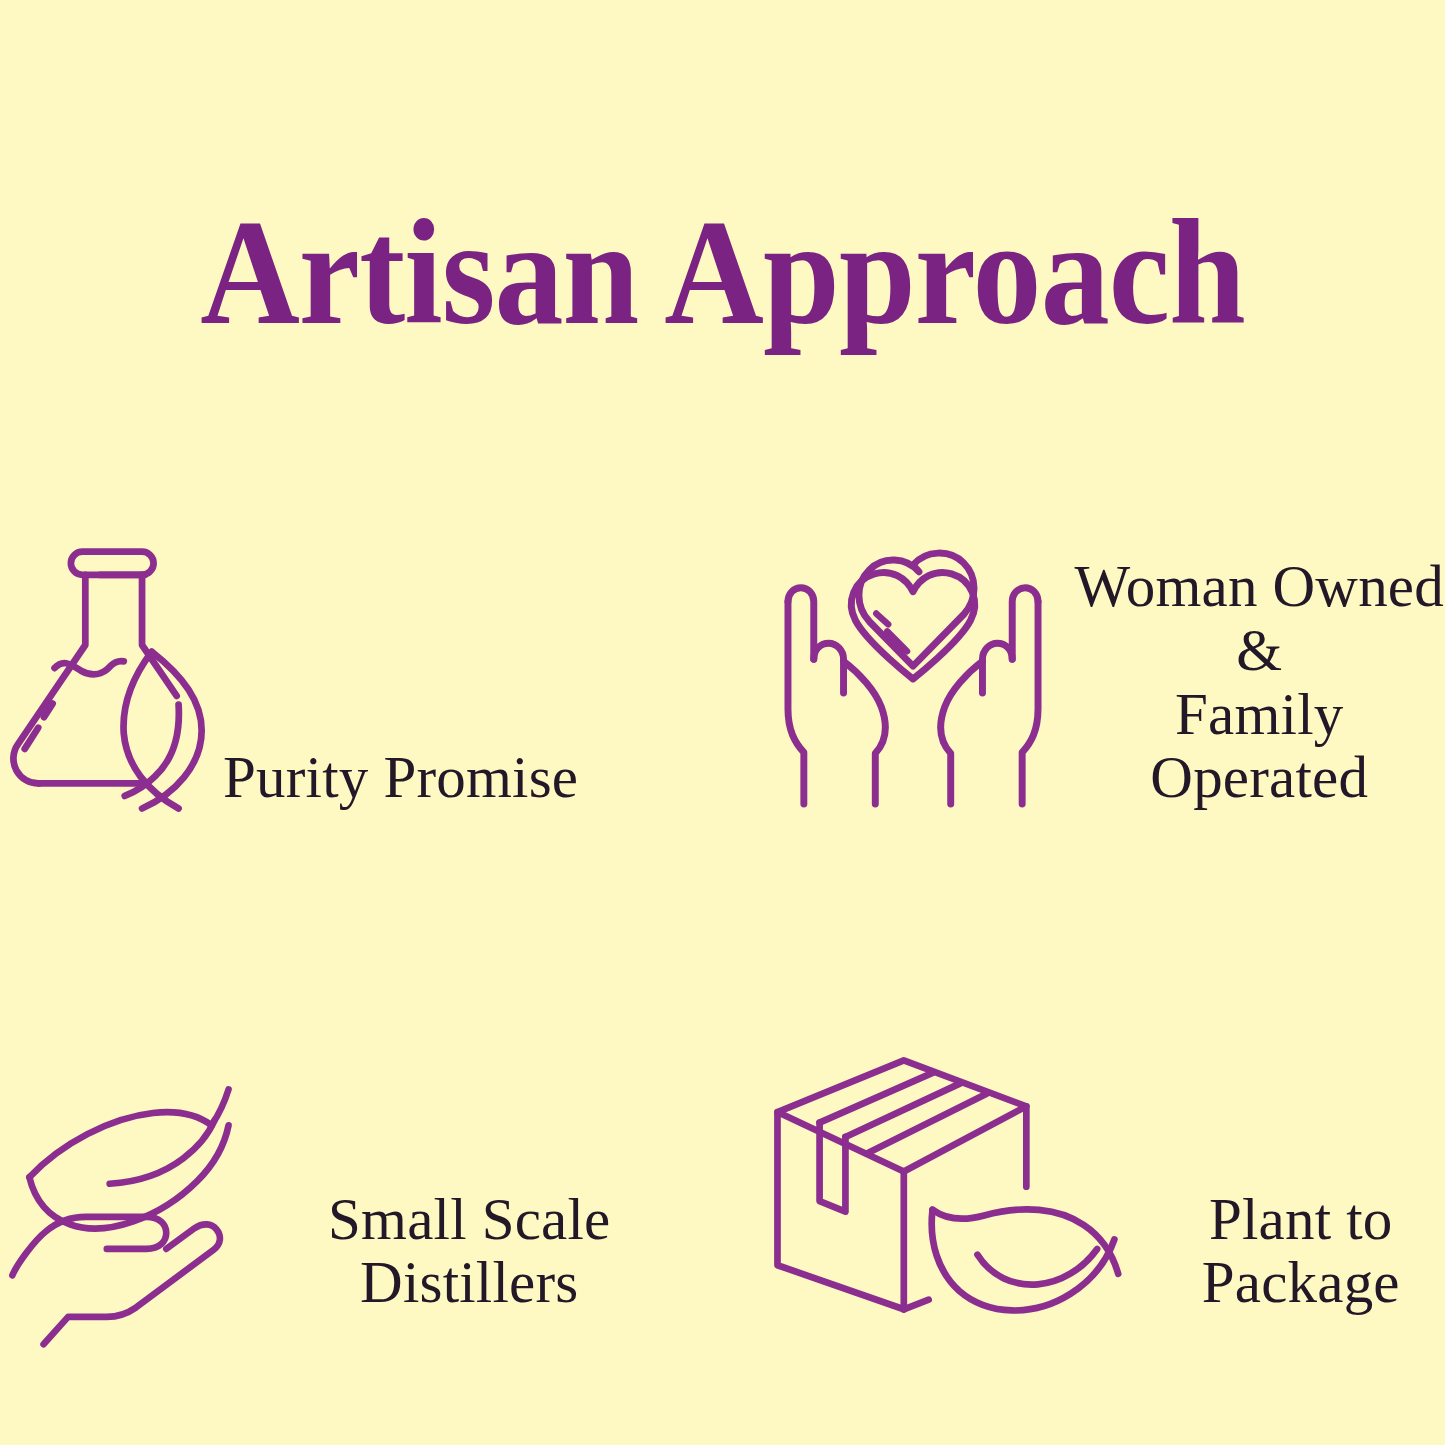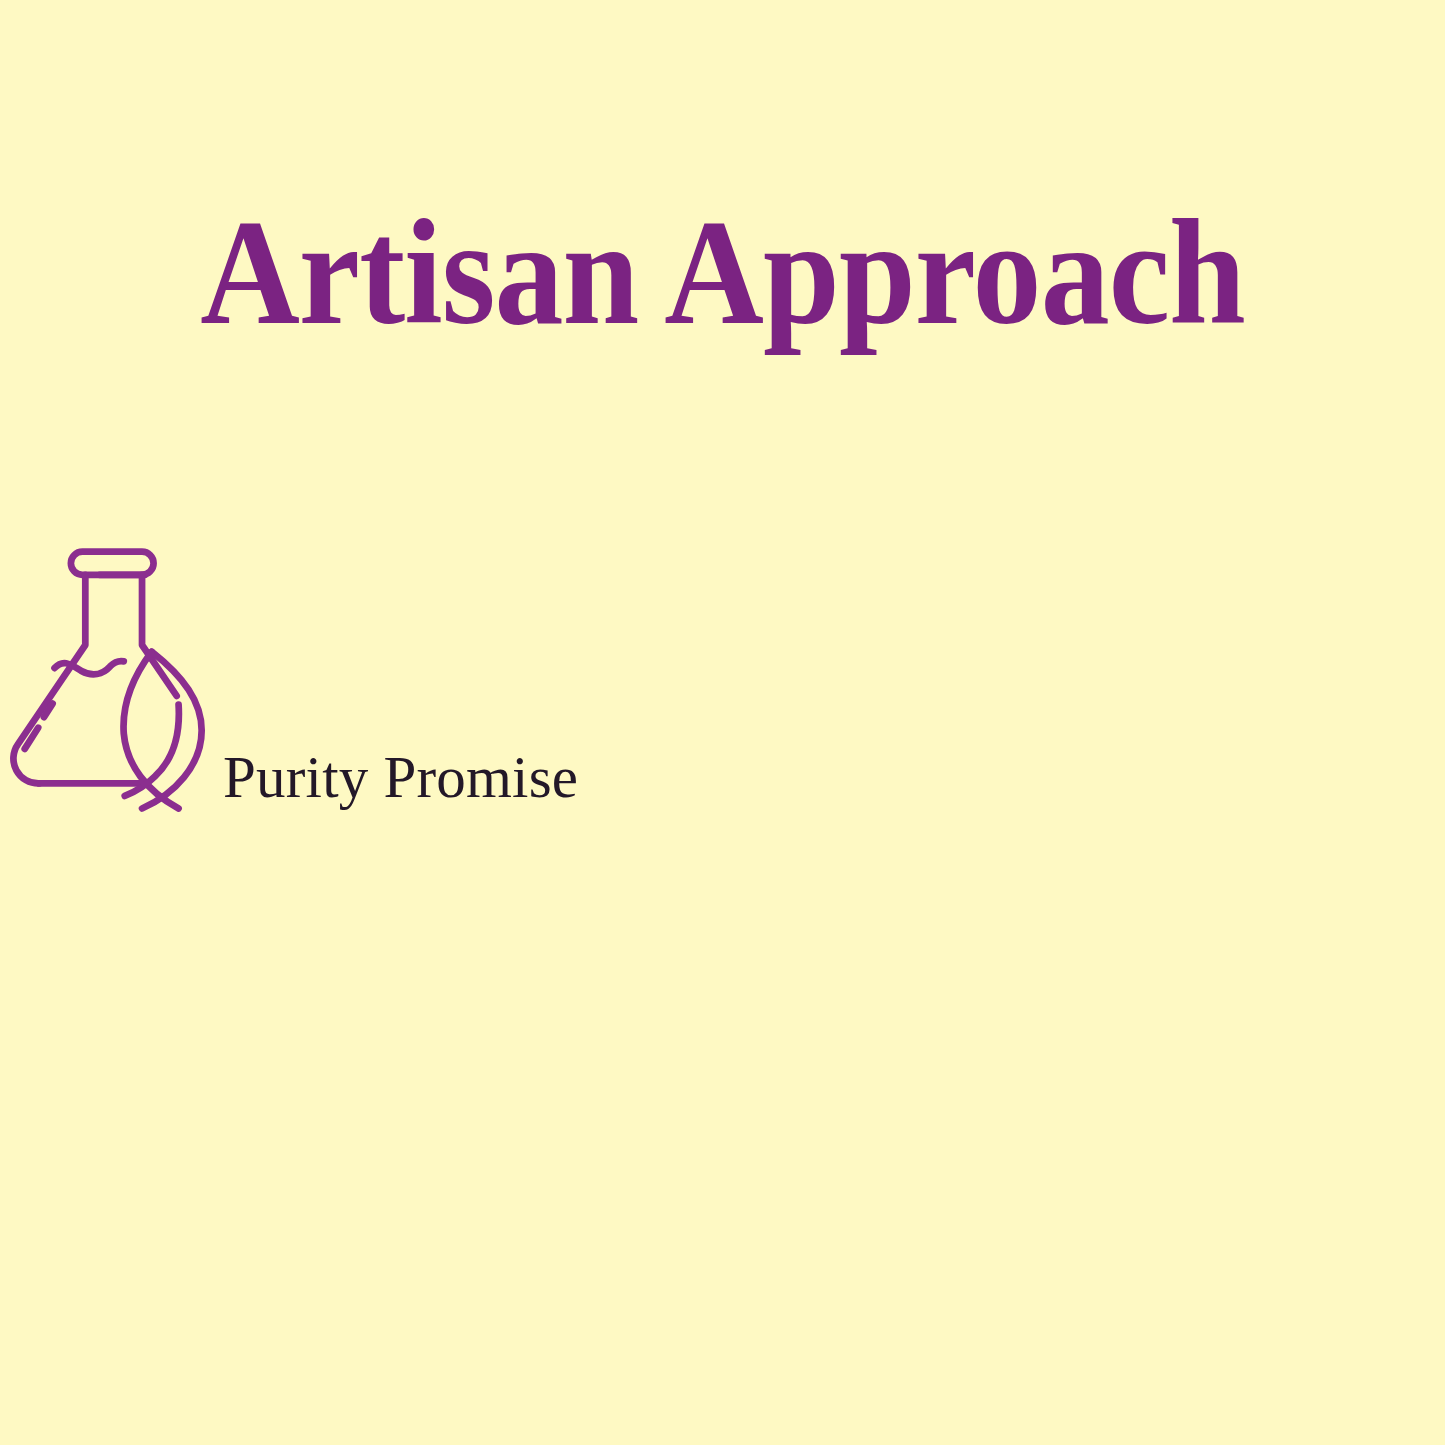--- a/index.html
+++ b/index.html
@@ -144,17 +144,98 @@
 
           <path class="icon-stroke" d="M165 126 c33 26 52 52 52 82 c0 36 -28 66 -62 81"></path>
           <path class="icon-stroke" d="M165 126 c-21 28 -31 57 -29 85 c3 33 24 60 57 78"></path>
 
           <path class="icon-stroke" d="M193 181 c2 32 -6 57 -24 74 c-9 9 -20 16 -32 21"></path>
         </svg>
       </div>
       <div class="feature-label">Purity Promise</div>
     </div>
 
-
-
+    <div class="feature cell-1">
+      <div class="feature-icon">
+        <svg viewBox="0 0 300 260" width="298" height="258" xmlns="http://www.w3.org/2000/svg">
+
+          <path class="icon-stroke" d="M150 121 L106 76 c-14 -15 -14 -38 0 -52 c14 -14 37 -13 50 2 l-6 -7 c13 -15 37 -16 51 -2 c14 14 14 37 0 52 z" transform="translate(0,-6)"></path>
+
+          <path class="icon-stroke" d="M150 128
+                   C 150 128 104 92 92 69
+                   C 82 50 91 28 111 22
+                   C 128 17 143 26 150 40
+                   C 157 26 172 17 189 22
+                   C 209 28 218 50 208 69
+                   C 196 92 150 128 150 128 Z"></path>
+
+          <path class="icon-stroke-thin" d="M113 62 l12 11"></path>
+          <path class="icon-stroke-thin" d="M124 80 l20 20"></path>
+
+          <path class="icon-stroke" d="M24 50 c0 -8 6 -14 13 -14 c7 0 13 6 13 14 v58"></path>
+
+          <path class="icon-stroke" d="M24 50 v108 c0 22 7 34 16 44 l0 52"></path>
+
+          <path class="icon-stroke" d="M50 108 c0 -10 7 -16 15 -16 c8 0 15 7 15 16 v34"></path>
+
+          <path class="icon-stroke" d="M80 110 c16 12 32 30 38 46 c7 19 5 35 -6 47 l0 51"></path>
+
+          <path class="icon-stroke" d="M276 50 c0 -8 -6 -14 -13 -14 c-7 0 -13 6 -13 14 v58"></path>
+          <path class="icon-stroke" d="M276 50 v108 c0 22 -7 34 -16 44 l0 52"></path>
+          <path class="icon-stroke" d="M250 108 c0 -10 -7 -16 -15 -16 c-8 0 -15 7 -15 16 v34"></path>
+          <path class="icon-stroke" d="M220 110 c-16 12 -32 30 -38 46 c-7 19 -5 35 6 47 l0 51"></path>
+        </svg>
+      </div>
+      <div class="feature-label">Woman Owned &amp;
+Family Operated</div>
+    </div>
+
+    <div class="feature cell-2">
+      <div class="feature-icon">
+        <svg viewBox="0 0 270 250" width="255" height="236" xmlns="http://www.w3.org/2000/svg">
+
+          <path class="icon-stroke" d="M30 104 c34 -36 86 -63 131 -68 c26 -3 47 2 62 13"></path>
+
+          <path class="icon-stroke" d="M30 104 c6 25 21 42 43 50 c38 14 96 -7 135 -46 c18 -18 29 -39 33 -59"></path>
+
+          <path class="icon-stroke" d="M223 49 c8 -12 14 -25 18 -38"></path>
+
+          <path class="icon-stroke" d="M115 111 c30 -2 57 -11 78 -27 c16 -12 27 -26 33 -40"></path>
+
+          <path class="icon-stroke" d="M12 208 c4 -10 22 -36 36 -47 c12 -10 26 -15 42 -15 h64 c14 0 21 8 21 17 c0 9 -7 17 -21 17 h-42"></path>
+
+          <path class="icon-stroke" d="M175 180 l30 -22 c9 -6 18 -5 23 1 c6 7 5 16 -3 22 l-82 61 c-10 7 -19 10 -31 10 h-41 l-26 29"></path>
+        </svg>
+      </div>
+      <div class="feature-label">Small Scale Distillers</div>
+    </div>
+
+    <div class="feature cell-3">
+      <div class="feature-icon">
+        <svg viewBox="0 0 400 280" width="383" height="268" xmlns="http://www.w3.org/2000/svg">
+
+          <path class="icon-stroke" d="M14 68 v160 l132 46"></path>
+
+          <path class="icon-stroke" d="M146 274 v-144"></path>
+          <path class="icon-stroke" d="M146 274 l26 -10"></path>
+
+          <path class="icon-stroke" d="M14 68 L146 14 L274 62 L146 130 Z"></path>
+
+          <path class="icon-stroke" d="M274 62 v84"></path>
+
+          <path class="icon-stroke" d="M176 27 L58 79"></path>
+          <path class="icon-stroke" d="M205 38 L85 94"></path>
+
+          <path class="icon-stroke" d="M232 49 L110 110"></path>
+
+          <path class="icon-stroke" d="M58 79 v82 l27 11 V94"></path>
+
+          <path class="icon-stroke" d="M176 170 c14 10 32 12 54 6 c40 -11 78 -8 104 10 c18 12 30 30 36 51"></path>
+          <path class="icon-stroke" d="M176 170 c-4 34 6 65 28 85 c30 26 78 27 116 3 c22 -14 38 -34 46 -57"></path>
+
+          <path class="icon-stroke" d="M223 217 c14 22 37 33 63 31 c24 -2 47 -16 62 -37"></path>
+        </svg>
+      </div>
+      <div class="feature-label">Plant to Package</div>
+    </div>
 
   </div>
 </div>
 
 </body></html>

